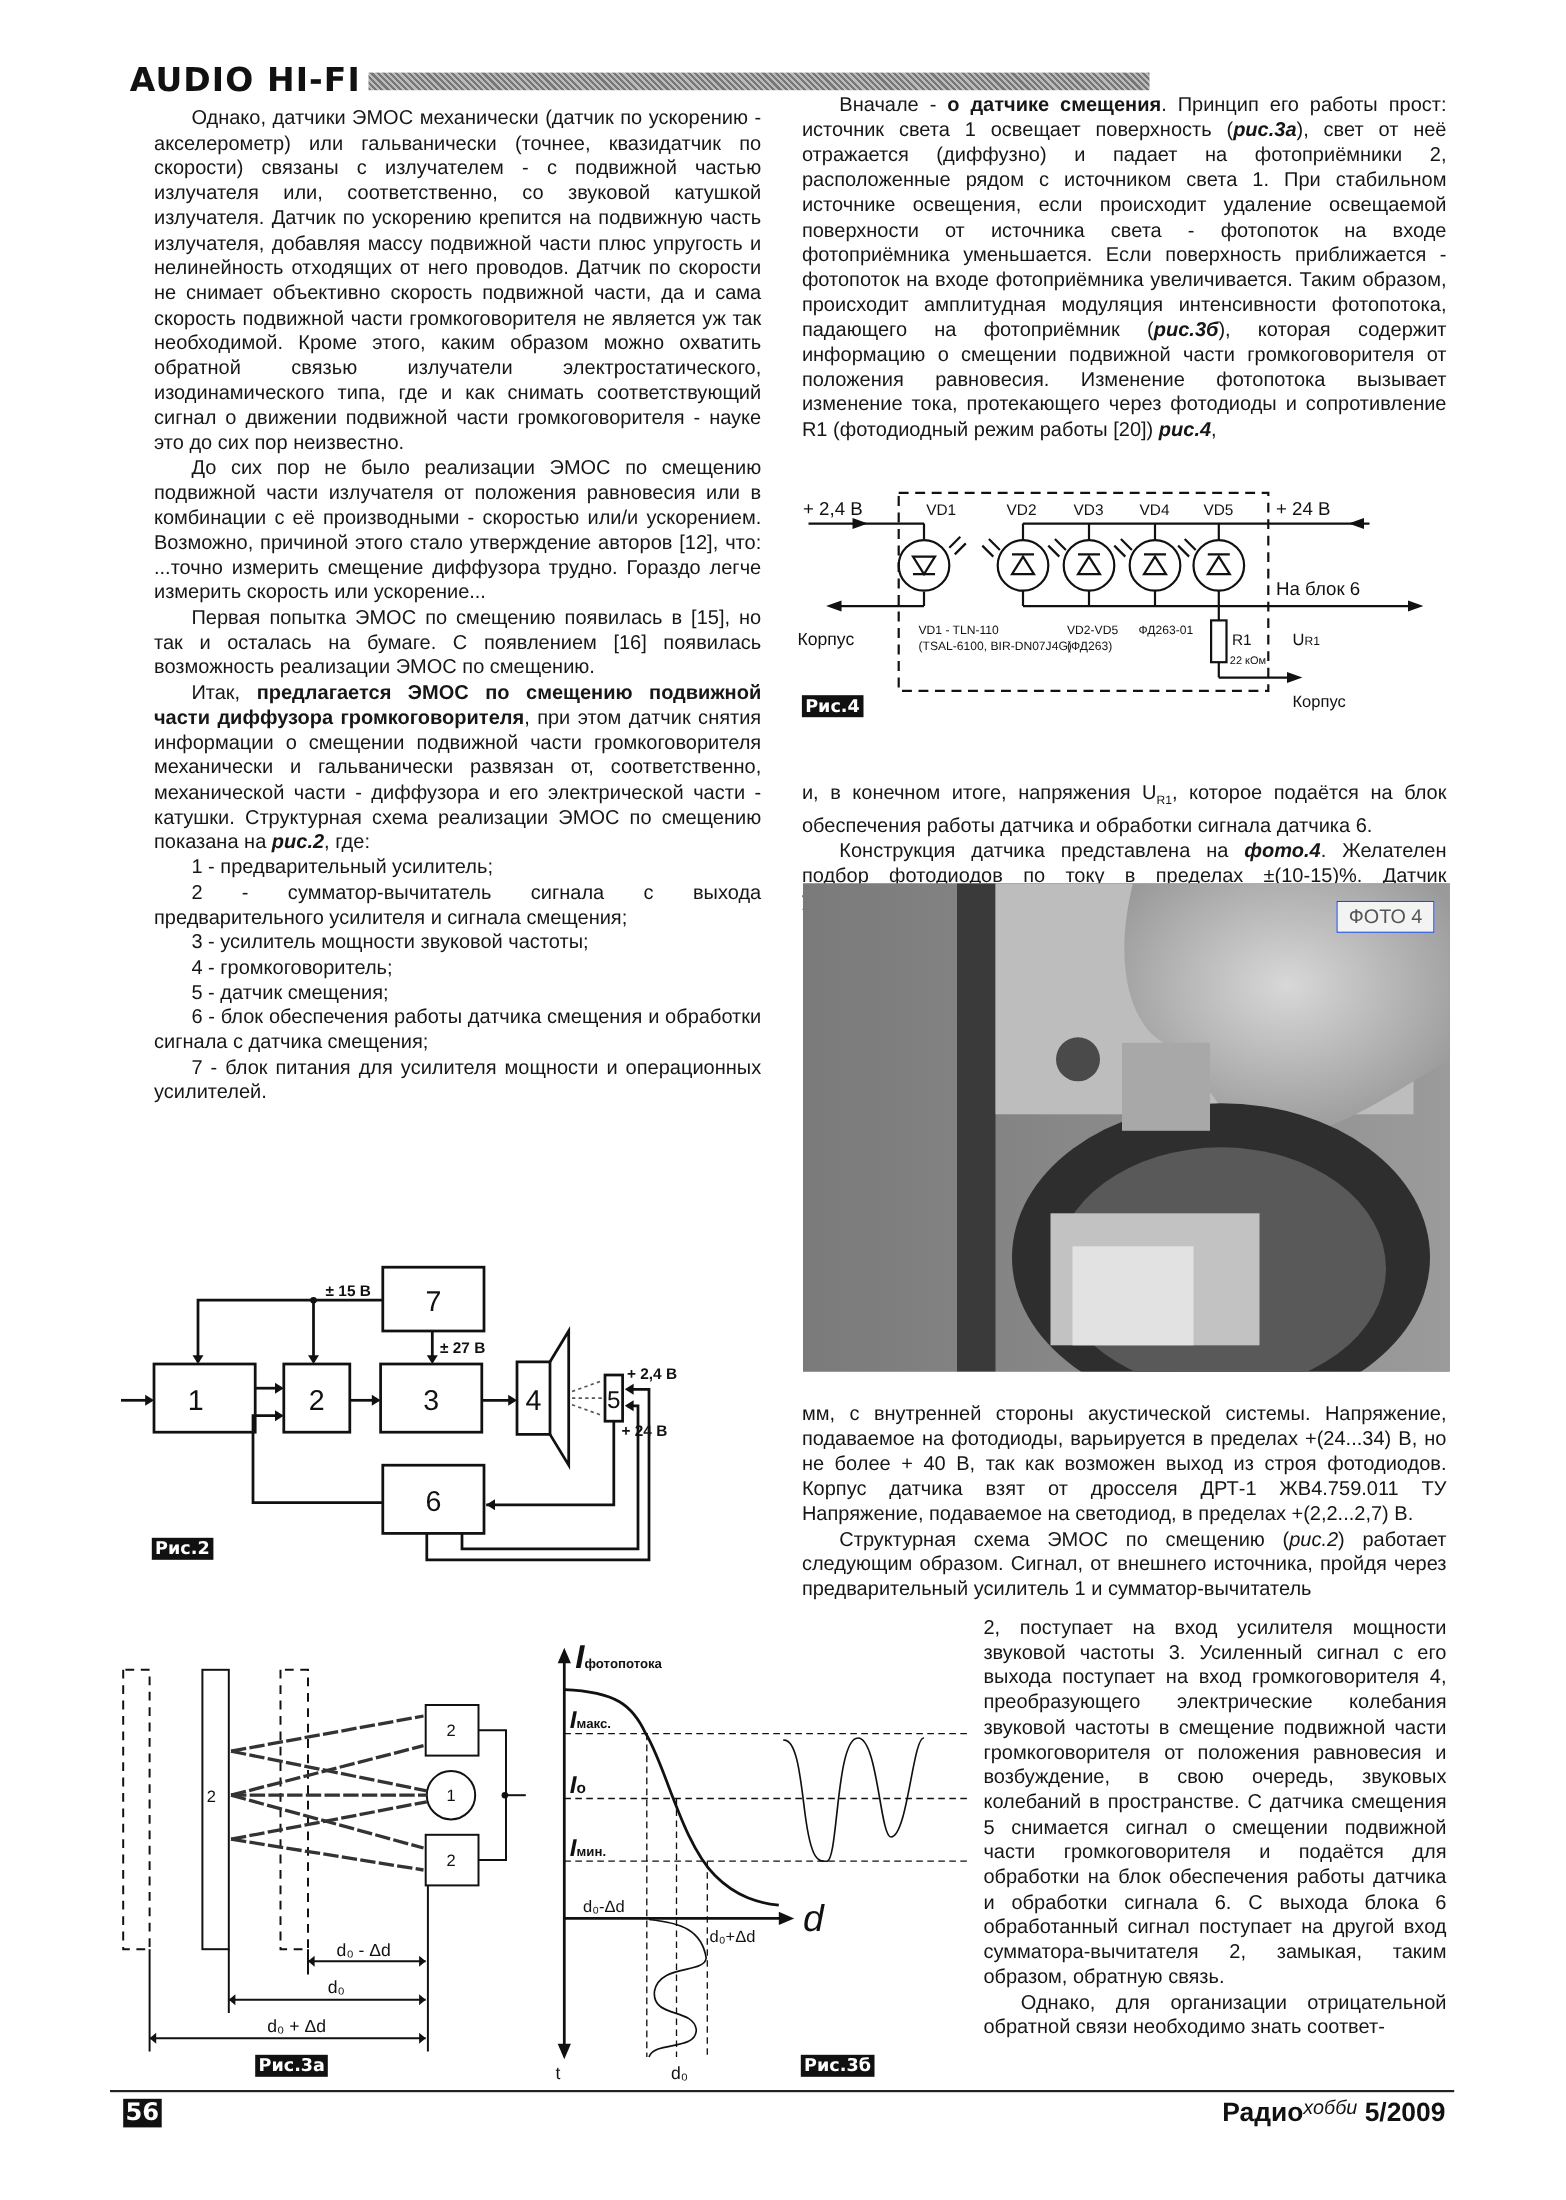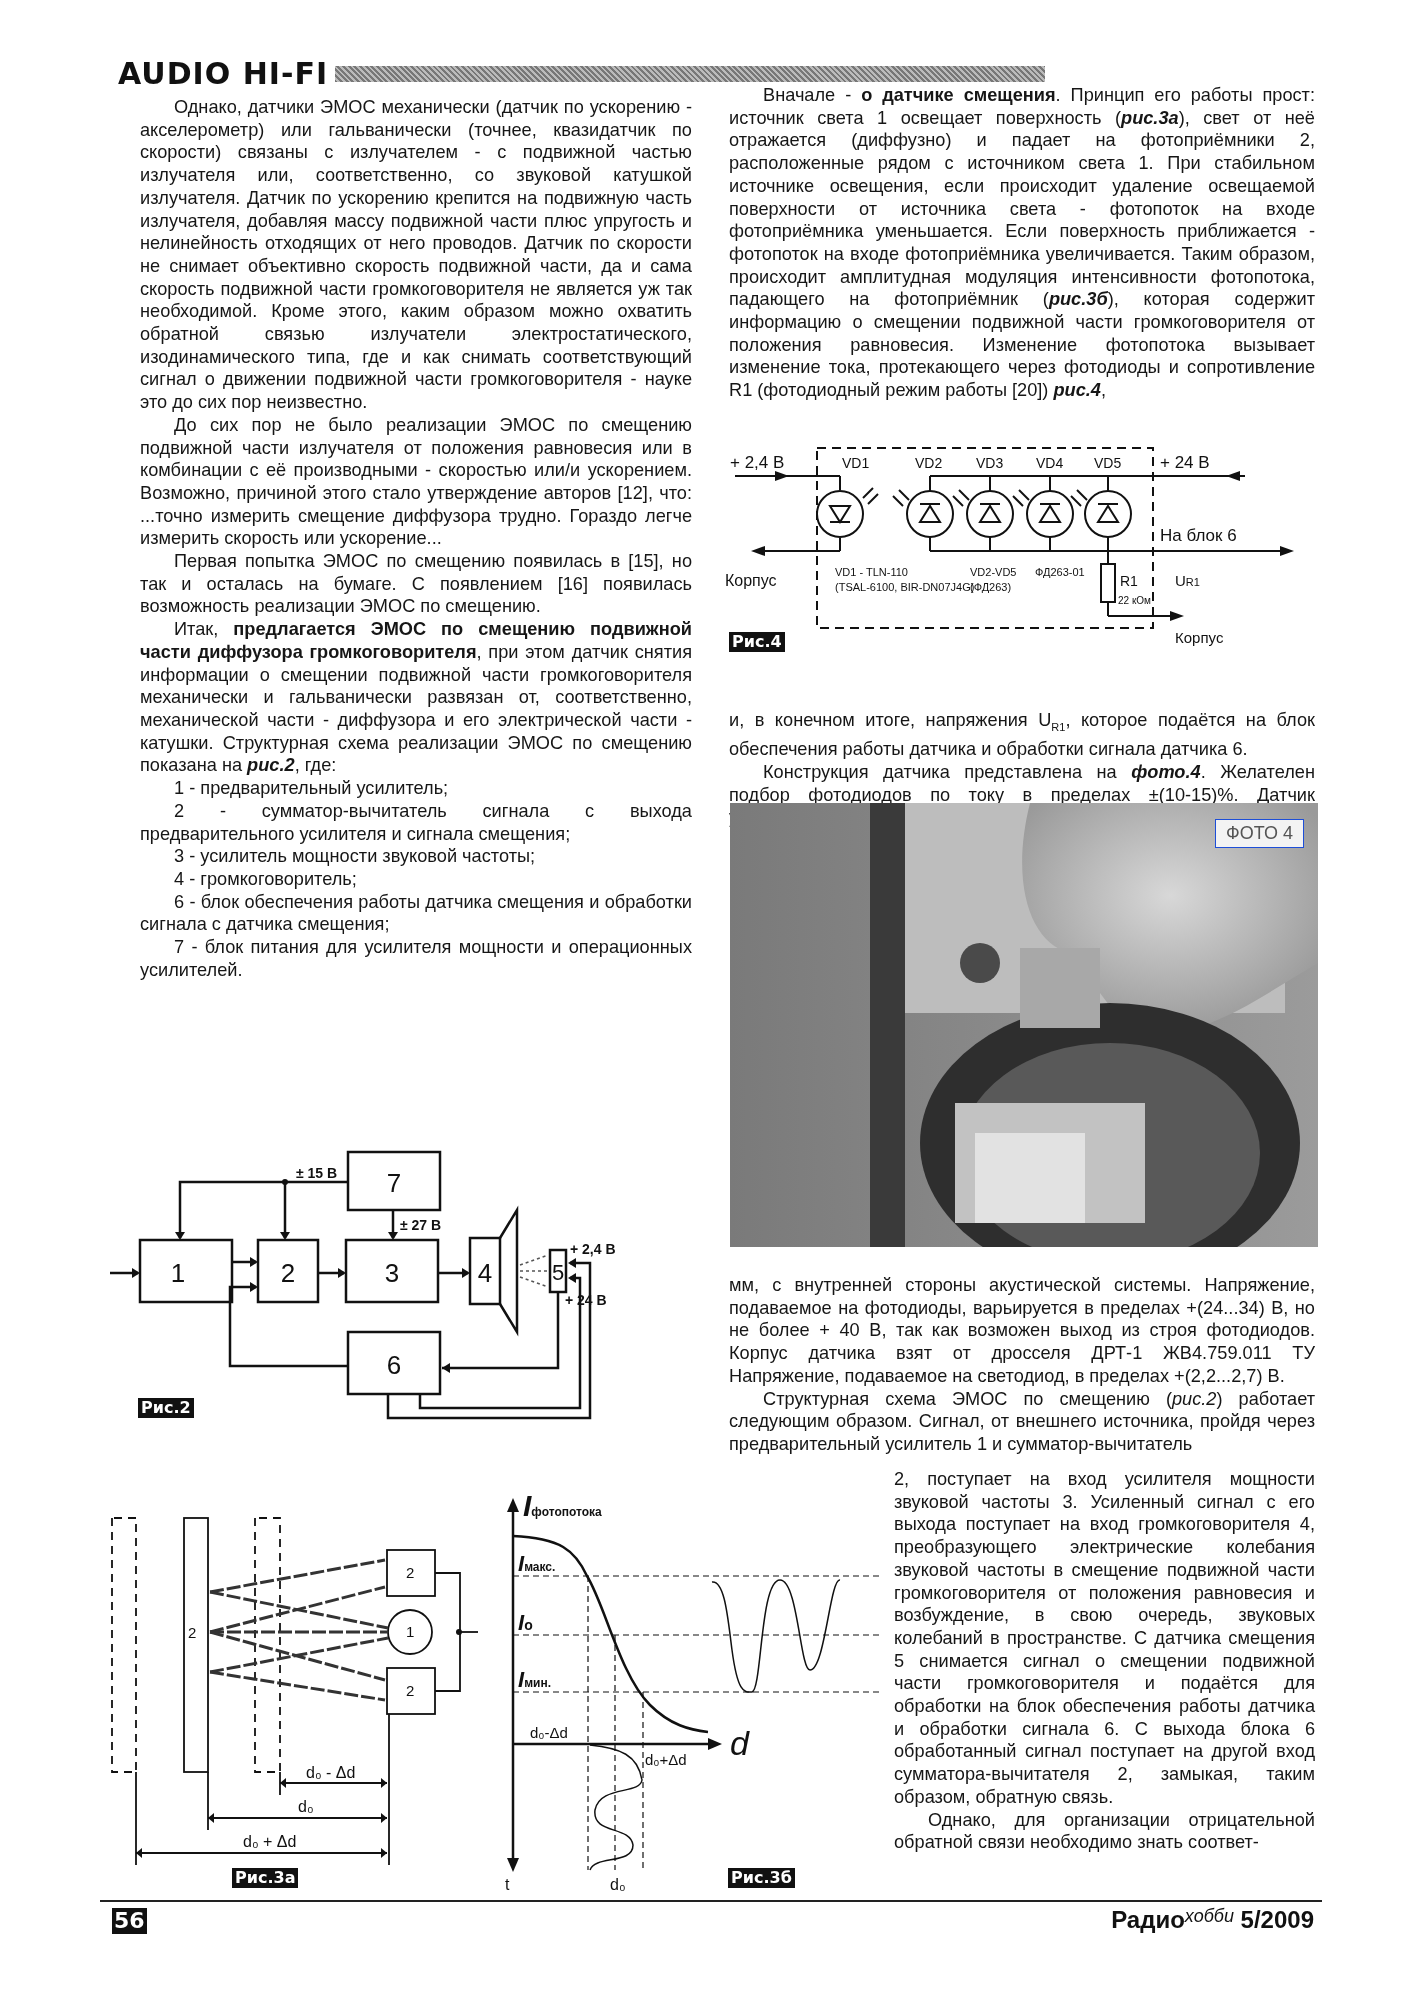--- a/index.html
+++ b/index.html
@@ -34,20 +34,21 @@
 
 <div class="abs col left-col">
   <p>Однако, датчики ЭМОС механически (датчик по ускорению - акселерометр) или гальванически (точнее, квазидатчик по скорости) связаны с излучателем - с подвижной частью излучателя или, соответственно, со звуковой катушкой излучателя. Датчик по ускорению крепится на подвижную часть излучателя, добавляя массу подвижной части плюс упругость и нелинейность отходящих от него проводов. Датчик по скорости не снимает объективно скорость подвижной части, да и сама скорость подвижной части громкоговорителя не является уж так необходимой. Кроме этого, каким образом можно охватить обратной связью излучатели электростатического, изодинамического типа, где и как снимать соответствующий сигнал о движении подвижной части громкоговорителя - науке это до сих пор неизвестно.</p>
   <p>До сих пор не было реализации ЭМОС по смещению подвижной части излучателя от положения равновесия или в комбинации с её производными - скоростью или/и ускорением. Возможно, причиной этого стало утверждение авторов [12], что:  ...точно измерить смещение диффузора трудно. Гораздо легче измерить скорость или ускорение...</p>
   <p>Первая попытка ЭМОС по смещению появилась в [15], но так и осталась на бумаге. С появлением [16] появилась возможность реализации ЭМОС по смещению.</p>
   <p><span>Итак, </span><b>предлагается ЭМОС по смещению подвижной части диффузора громкоговорителя</b><span>, при этом датчик снятия информации о смещении  подвижной части громкоговорителя механически и гальванически развязан от, соответственно, механической части - диффузора и его электрической части - катушки. Структурная схема реализации ЭМОС по смещению показана на </span><b class="bi">рис.2</b><span>, где:</span></p>
   <p class="li">1 - предварительный усилитель;</p>
   <p class="li">2 - сумматор-вычитатель сигнала с выхода предварительного усилителя и сигнала смещения;</p>
   <p class="li">3 - усилитель мощности звуковой частоты;</p>
   <p class="li">4 - громкоговоритель;</p>
+  <p class="li">5 - датчик смещения;</p>
   <p class="li">6 - блок обеспечения работы датчика смещения и обработки сигнала с датчика смещения;</p>
   <p class="li">7 - блок питания для усилителя мощности и операционных усилителей.</p>
 </div>
 
 <div class="abs col right-col-top">
   <p><span>Вначале - </span><b>о датчике смещения</b><span>. Принцип его работы прост: источник света 1 освещает поверхность (</span><b class="bi">рис.3а</b><span>), свет от неё отражается (диффузно) и падает на фотоприёмники 2, расположенные рядом с источником света 1. При стабильном источнике освещения, если происходит удаление освещаемой поверхности от источника света - фотопоток на входе фотоприёмника уменьшается. Если поверхность приближается - фотопоток на входе фотоприёмника увеличивается. Таким образом, происходит амплитудная модуляция интенсивности фотопотока, падающего на фотоприёмник (</span><b class="bi">рис.3б</b><span>), которая содержит информацию о смещении подвижной части громкоговорителя от положения равновесия. Изменение фотопотока вызывает изменение тока, протекающего через фотодиоды и сопротивление R1 (фотодиодный режим работы [20]) </span><b class="bi">рис.4</b><span>,</span></p>
 </div>
 
 <svg class="abs" style="left:725px; top:438px;" width="600" height="210" viewBox="0 0 600 210">
   <g stroke="#111" stroke-width="2" fill="none">

